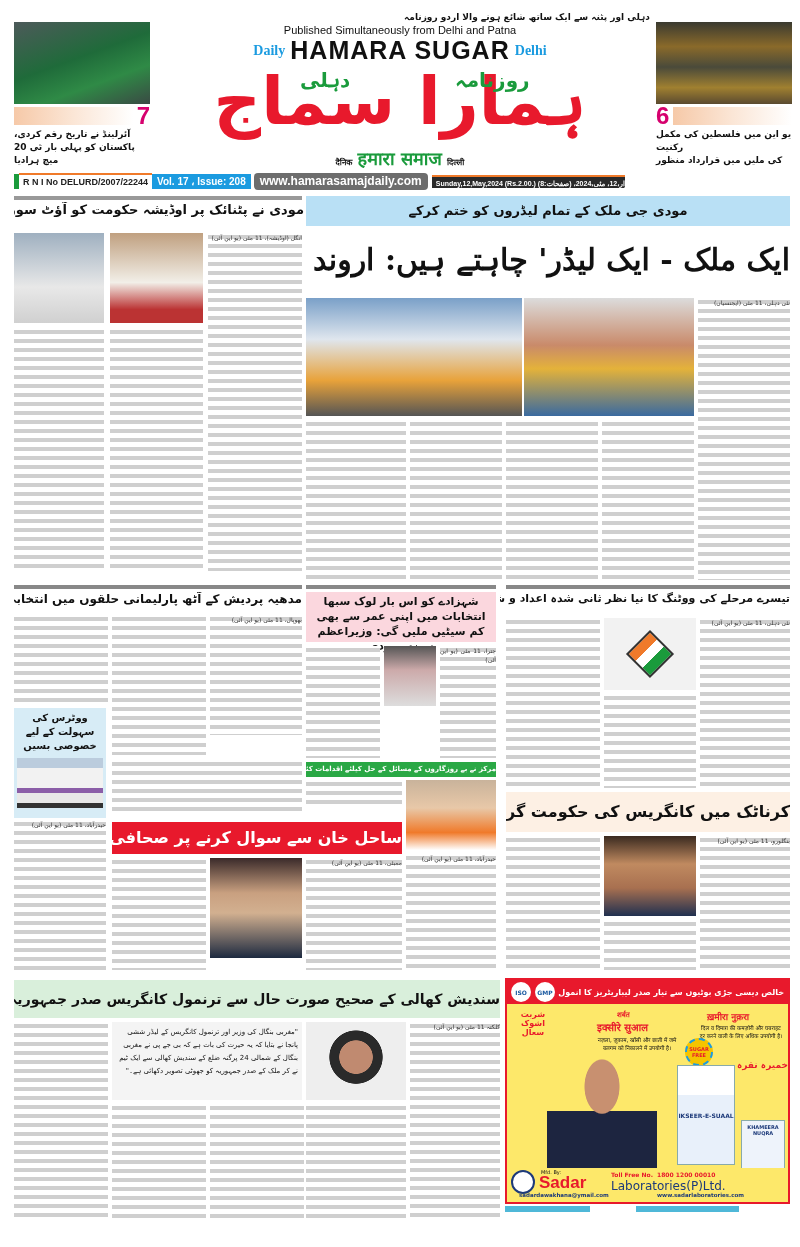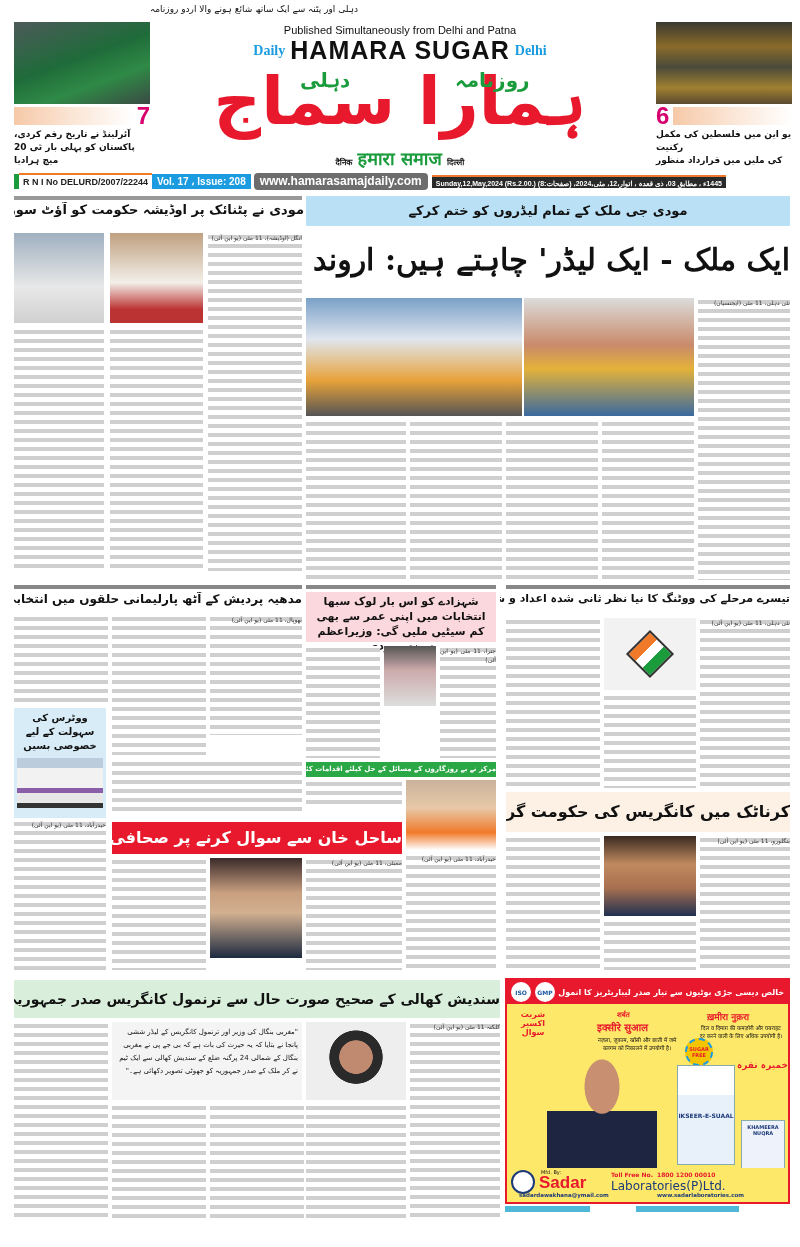--- a/index.html
+++ b/index.html
@@ -12,21 +12,21 @@
 .urdu{direction:rtl;font-family:"DejaVu Sans",sans-serif}
 .col-text{font-size:6px;line-height:9px;color:#333;direction:rtl;text-align:justify;overflow:hidden;
   background:repeating-linear-gradient(180deg,#fff 0 2px,#cfcfcf 2px 6px,#fff 6px 9px)}
 .head-big{font-weight:bold;color:#111;direction:rtl;white-space:nowrap;overflow:hidden}
 .rule{background:#888;height:4px}
 </style>
 </head>
 <body>
 
 <div class="abs" style="left:150px;top:0;width:500px;height:168px">
-  <div class="urdu" style="position:absolute;top:4px;width:100%;text-align:left;font-size:9px;font-weight:normal">دہلی اور پٹنہ سے ایک ساتھ شائع ہونے والا اردو روزنامہ</div>
+  <div class="urdu" style="position:absolute;top:12px;width:100%;text-align:right;font-size:9px;font-weight:bold">دہلی اور پٹنہ سے ایک ساتھ شائع ہونے والا اردو روزنامہ</div>
   <div style="position:absolute;top:24px;width:100%;text-align:center;font-size:11px;font-family:'Liberation Sans',sans-serif">Published Simultaneously from Delhi and Patna</div>
   <div style="position:absolute;top:36px;width:100%;text-align:center;white-space:nowrap">
     <span style="color:#1b9be0;font-family:'Liberation Serif',serif;font-weight:bold;font-size:14px;vertical-align:middle">Daily</span>
     <span style="font-family:'Liberation Sans',sans-serif;font-weight:900;font-size:25px;letter-spacing:1px;vertical-align:middle">HAMARA SUGAR</span>
     <span style="color:#1b9be0;font-family:'Liberation Serif',serif;font-weight:bold;font-size:14px;vertical-align:middle">Delhi</span>
   </div>
   <div class="urdu" style="position:absolute;top:62px;left:40px;right:40px;text-align:center;font-size:66px;font-weight:900;color:#e8192c;line-height:80px">ہمارا سماج</div>
   <div class="urdu" style="position:absolute;top:68px;left:305px;font-size:20px;color:#1a9b3c;font-weight:bold">روزنامہ</div>
   <div class="urdu" style="position:absolute;top:68px;left:150px;font-size:20px;color:#1a9b3c;font-weight:bold">دہلی</div>
   <div style="position:absolute;top:146px;width:100%;text-align:center;white-space:nowrap">
@@ -49,21 +49,21 @@
 <div class="abs" style="left:656px;top:22px;width:136px;height:140px">
   <div class="photo" style="width:136px;height:82px;background:linear-gradient(180deg,#3a3a30,#8a6a2a 30%,#4a4a3a 55%,#a08030 80%,#5a4a30)"></div>
   <div style="display:flex;align-items:center;height:24px">
     <span class="teaser-num" style="margin-right:4px">6</span>
     <div class="teaser-bar" style="flex:1;height:18px"></div>
   </div>
   <div class="teaser-txt">یو این میں فلسطین کی مکمل رکنیت</div>
   <div class="teaser-txt">کی ملیں میں قرارداد منظور</div>
 </div>
 
-<div class="abs" style="left:14px;top:173px;width:712px;height:17px;display:flex;align-items:center;font-family:'Liberation Sans',sans-serif">
+<div class="abs" style="left:14px;top:173px;width:611px;height:17px;display:flex;align-items:center;font-family:'Liberation Sans',sans-serif">
   <div style="width:5px;height:15px;background:#1a9b3c"></div>
   <div style="font-size:9px;font-weight:bold;color:#222;padding:0 4px;border-top:2px solid #f07a2a;height:17px;line-height:15px;white-space:nowrap">R N I  No  DELURD/2007/22244</div>
   <div style="font-size:10px;font-weight:bold;color:#fff;background:#1b9be0;padding:0 5px;height:15px;line-height:15px;white-space:nowrap">Vol. 17 ، Issue: 208</div>
   <div style="font-size:12px;font-weight:bold;color:#fff;background:#6d6d6d;padding:0 6px;height:17px;line-height:17px;border-radius:4px;margin-left:3px;white-space:nowrap">www.hamarasamajdaily.com</div>
   <div style="flex:1;font-size:7px;font-weight:bold;color:#fff;background:#2a2a2a;height:13px;line-height:13px;margin-left:4px;padding:0 4px;white-space:nowrap;overflow:hidden;border-top:2px solid #f07a2a">Sunday,12,May,2024 (Rs.2.00.) (صفحات:8) ،1445ء ، مطابق 03، ذی قعدہ ، اتوار،12، مئی،2024</div>
 </div>
 
 <div class="abs rule" style="left:14px;top:196px;width:288px;background:#999"></div>
 <div class="abs head-big" style="left:14px;top:202px;width:290px;font-size:13px;text-align:center">مودی نے پٹنائک پر اوڈیشہ حکومت کو آؤٹ سورس کرنے کا الزام لگایا</div>
 <div class="abs photo" style="left:14px;top:233px;width:90px;height:90px;background:linear-gradient(180deg,#9fb0c0,#e8e8e8 60%,#d0d0d0)"></div>
@@ -148,21 +148,21 @@
 <div class="abs col-text" style="left:112px;top:1104px;width:94px;height:118px"></div>
 <div class="abs col-text" style="left:210px;top:1104px;width:94px;height:118px"></div>
 <div class="abs col-text" style="left:306px;top:1104px;width:100px;height:118px"></div>
 
 <div class="abs" style="left:505px;top:978px;width:285px;height:226px;background:#fde86a;border:2px solid #e8192c;overflow:hidden">
   <div style="height:24px;background:#e8192c;display:flex;align-items:center;padding:0 4px">
     <span style="width:20px;height:20px;border-radius:50%;background:#fff;color:#1b5aa0;font-size:6px;font-weight:bold;display:flex;align-items:center;justify-content:center">ISO</span>
     <span style="width:20px;height:20px;border-radius:50%;background:#fff;color:#1b5aa0;font-size:6px;font-weight:bold;display:flex;align-items:center;justify-content:center;margin-left:4px">GMP</span>
     <span class="urdu" style="flex:1;color:#fff;font-size:8px;font-weight:bold;text-align:center;white-space:nowrap;overflow:hidden">خالص دیسی جڑی بوٹیوں سے تیار صدر لیباریٹریز کا انمول تحفہ</span>
   </div>
-  <div class="urdu" style="position:absolute;top:30px;left:4px;width:44px;font-size:8px;color:#e8192c;font-weight:bold;text-align:center">شربت اکسیر سوال</div>
+  <div class="urdu" style="position:absolute;top:30px;left:4px;width:44px;font-size:8px;color:#e8192c;font-weight:bold;text-align:center">شربت اشوک سعال</div>
   <div style="position:absolute;top:30px;left:110px;font-size:7px;color:#e8192c;font-weight:bold">शर्बत</div>
   <div style="position:absolute;top:40px;left:90px;font-size:10px;color:#e8192c;font-weight:bold;white-space:nowrap">इक्सीरे सुआल</div>
   <div style="position:absolute;top:56px;left:88px;width:84px;font-size:5.5px;line-height:8px;text-align:center">नज़ला, ज़ुकाम, खाँसी और छाती में जमे बलगम को निकालने में उपयोगी है।</div>
   <div style="position:absolute;top:30px;left:200px;font-size:9px;color:#e8192c;font-weight:bold;white-space:nowrap">ख़मीरा नुक़रा</div>
   <div style="position:absolute;top:44px;left:192px;width:84px;font-size:5.5px;line-height:8px;text-align:center">दिल व दिमाग़ की कमज़ोरी और घबराहट दूर करने वाली के लिए अधिक उपयोगी है।</div>
   <div class="urdu" style="position:absolute;top:80px;left:230px;font-size:9px;color:#e8192c;font-weight:bold">خمیرہ نقرہ</div>
   <div class="photo" style="position:absolute;top:70px;left:40px;width:110px;height:122px;background:radial-gradient(ellipse at 50% 30%,#c89070 0 22%,transparent 23%),linear-gradient(180deg,transparent 50%,#1d2540 50%)"></div>
   <div style="position:absolute;top:58px;left:178px;width:28px;height:28px;border-radius:50%;background:#f5c400;border:2px dashed #1b9be0;font-size:5px;font-weight:bold;color:#e8192c;display:flex;align-items:center;justify-content:center;text-align:center">SUGAR FREE</div>
   <div style="position:absolute;top:85px;left:170px;width:58px;height:100px;background:linear-gradient(180deg,#fff 0 30%,#e8f0fa 30%);border:1px solid #8aa;display:flex;align-items:center;justify-content:center">
     <span style="font-size:6px;font-weight:bold;color:#1d3a7a;text-align:center">IKSEER-E-SUAAL</span>

